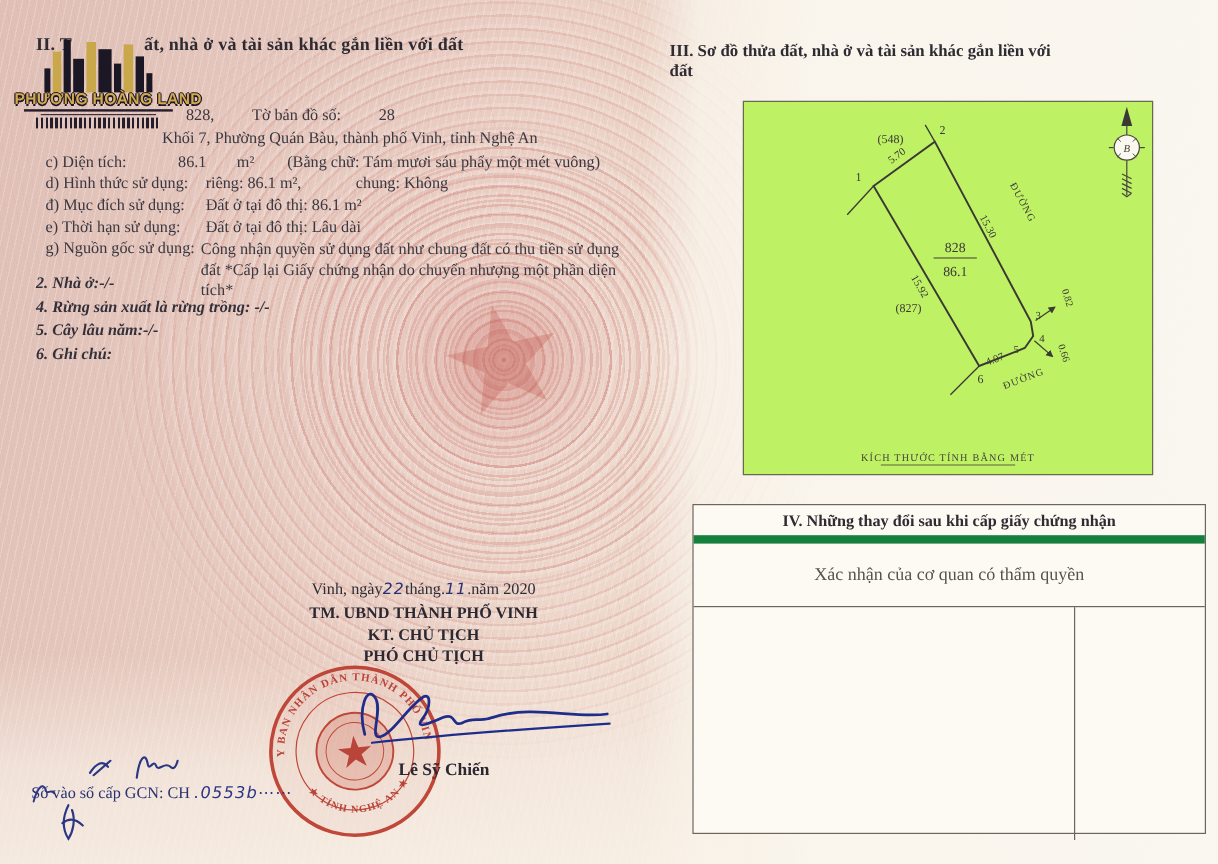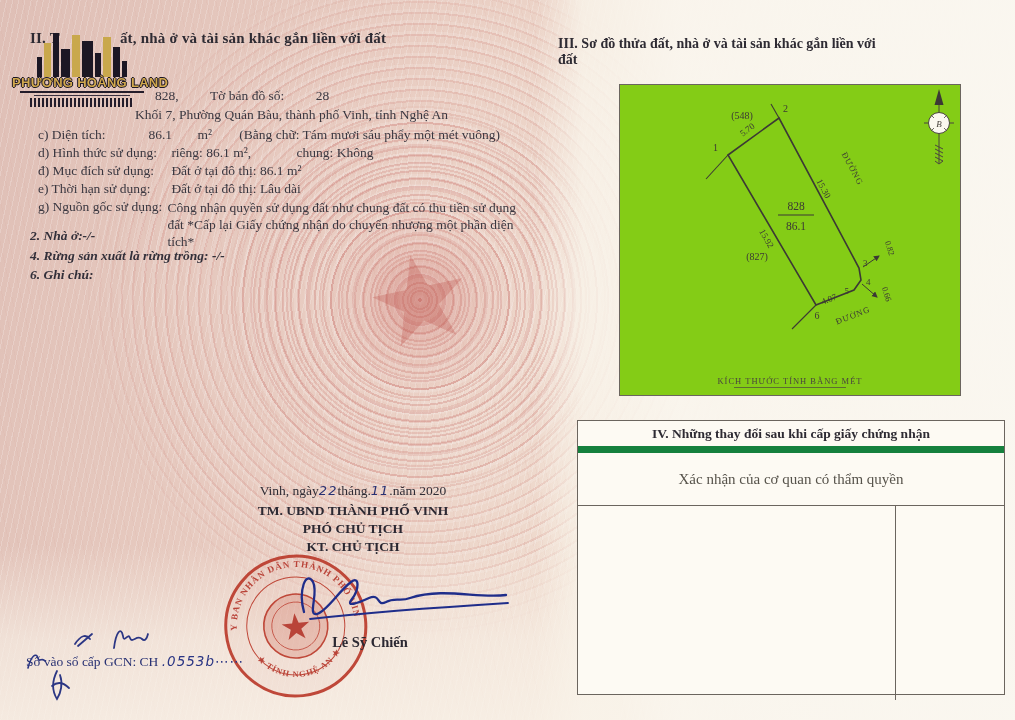--- a/index.html
+++ b/index.html
@@ -49,21 +49,21 @@
   .logo .barcode{margin:0 18px;height:9px;
     background:repeating-linear-gradient(90deg,#241d2b 0 2px,rgba(0,0,0,0) 2px 4px);}
 
   .row{font-size:13.5px;color:#3a3740;white-space:nowrap;}
   .lbl{display:inline-block;}
 
   .items{left:30px;top:226px;font-size:13.5px;font-weight:bold;font-style:italic;color:#33303a;line-height:19.5px;}
 
   
   .title3{left:558px;top:36px;width:340px;font-size:14px;font-weight:bold;color:#2e2b33;z-index:3;}
-  .dbox{left:619px;top:84px;width:340px;height:310px;background:#84cc16;border:1px solid #6b655e;z-index:3;}
+  .dbox{left:619px;top:84px;width:340px;height:310px;background:#bef264;border:1px solid #6b655e;z-index:3;}
 
   
   .t4{left:577px;top:420px;width:426px;height:273px;border:1px solid #6b655e;background:#fdfaf3;z-index:3;font-family:"Liberation Serif",serif;}
   .t4-title{height:25px;line-height:25px;text-align:center;font-weight:bold;font-size:13.5px;color:#2e2b33;border-bottom:7px solid #15803d;}
   .t4-head{display:flex;border-bottom:1px solid #6b655e;height:52px;}
   .t4-h1{width:318px;border-right:1px solid #6b655e;display:flex;align-items:center;justify-content:center;font-size:13px;color:#4a463f;box-sizing:border-box;}
   .t4-h2{flex:1;display:flex;align-items:center;justify-content:center;text-align:center;font-size:15px;color:#57534b;padding:0 16px;}
   .t4-body{display:flex;height:194px;}
   .t4-b1{width:318px;border-right:1px solid #6b655e;box-sizing:border-box;}
 
@@ -138,20 +138,21 @@
   <span>Đất ở tại đô thị: Lâu dài</span>
 </div>
 <div class="abs content row" style="left:38px;top:199px;white-space:normal;width:500px;">
   <span class="lbl" style="width:126px;vertical-align:top;">g) Nguồn gốc sử dụng:</span>
   <span style="display:inline-block;width:368px;line-height:17px;">Công nhận quyền sử dụng đất như chung đất có thu tiền sử dụng đất *Cấp lại Giấy chứng nhận do chuyển nhượng một phần diện tích*</span>
 </div>
 
 <div class="abs content items">
   <div>2. Nhà ở:-/-</div>
   <div>4. Rừng sản xuất là rừng trồng: -/-</div>
+  <div>5. Cây lâu năm:-/-</div>
   <div>6. Ghi chú:</div>
 </div>
 
 <div class="abs title3">III. Sơ đồ thửa đất, nhà ở và tài sản khác gắn liền với đất</div>
 <div class="abs dbox">
   <svg width="340" height="310" viewBox="0 0 340 310" font-family="Liberation Serif,serif" fill="#3c3935">
     <defs>
       <marker id="arr" markerWidth="7" markerHeight="7" refX="5" refY="3" orient="auto">
         <path d="M0,0 L6,3 L0,6 z" fill="#3c3935"></path>
       </marker>
@@ -214,22 +215,22 @@
     <div class="t4-b1"></div>
     <div></div>
   </div>
 </div>
 
 <div class="abs dategrp">
   <span>Vinh, ngày</span><span class="hand">22</span><span>tháng.</span><span class="hand">11</span><span>.năm 2020</span>
 </div>
 <div class="abs authlines">
   <div>TM. UBND THÀNH PHỐ VINH</div>
+  <div>KT. CHỦ TỊCH</div>
   <div>PHÓ CHỦ TỊCH</div>
-  <div>KT. CHỦ TỊCH</div>
 </div>
 
 <div class="abs stamp">
   <svg width="152" height="152" viewBox="0 0 152 152">
     <defs>
       <path id="arcTop" d="M17,76 A59,59 0 1 1 135,76"></path>
       <path id="arcBot" d="M25,76 A51,51 0 0 0 127,76"></path>
     </defs>
     <circle cx="76" cy="76" r="70" fill="rgba(199,70,55,.05)" stroke="#bb3b2c" stroke-width="3"></circle>
     <circle cx="76" cy="76" r="49" fill="none" stroke="#bb3b2c" stroke-width="1"></circle>

